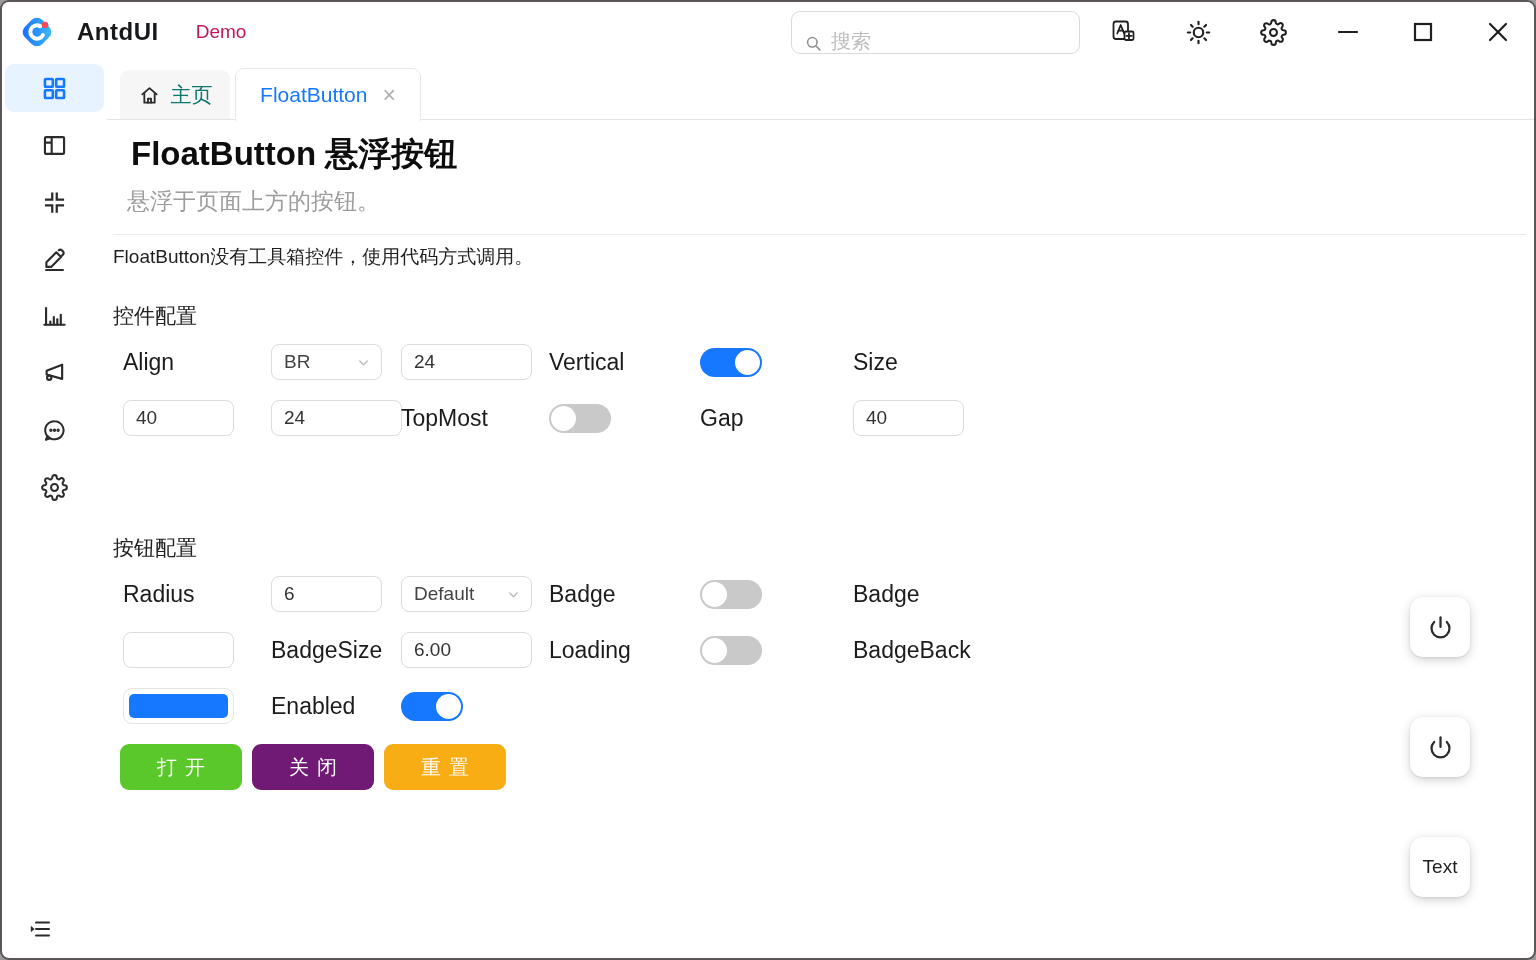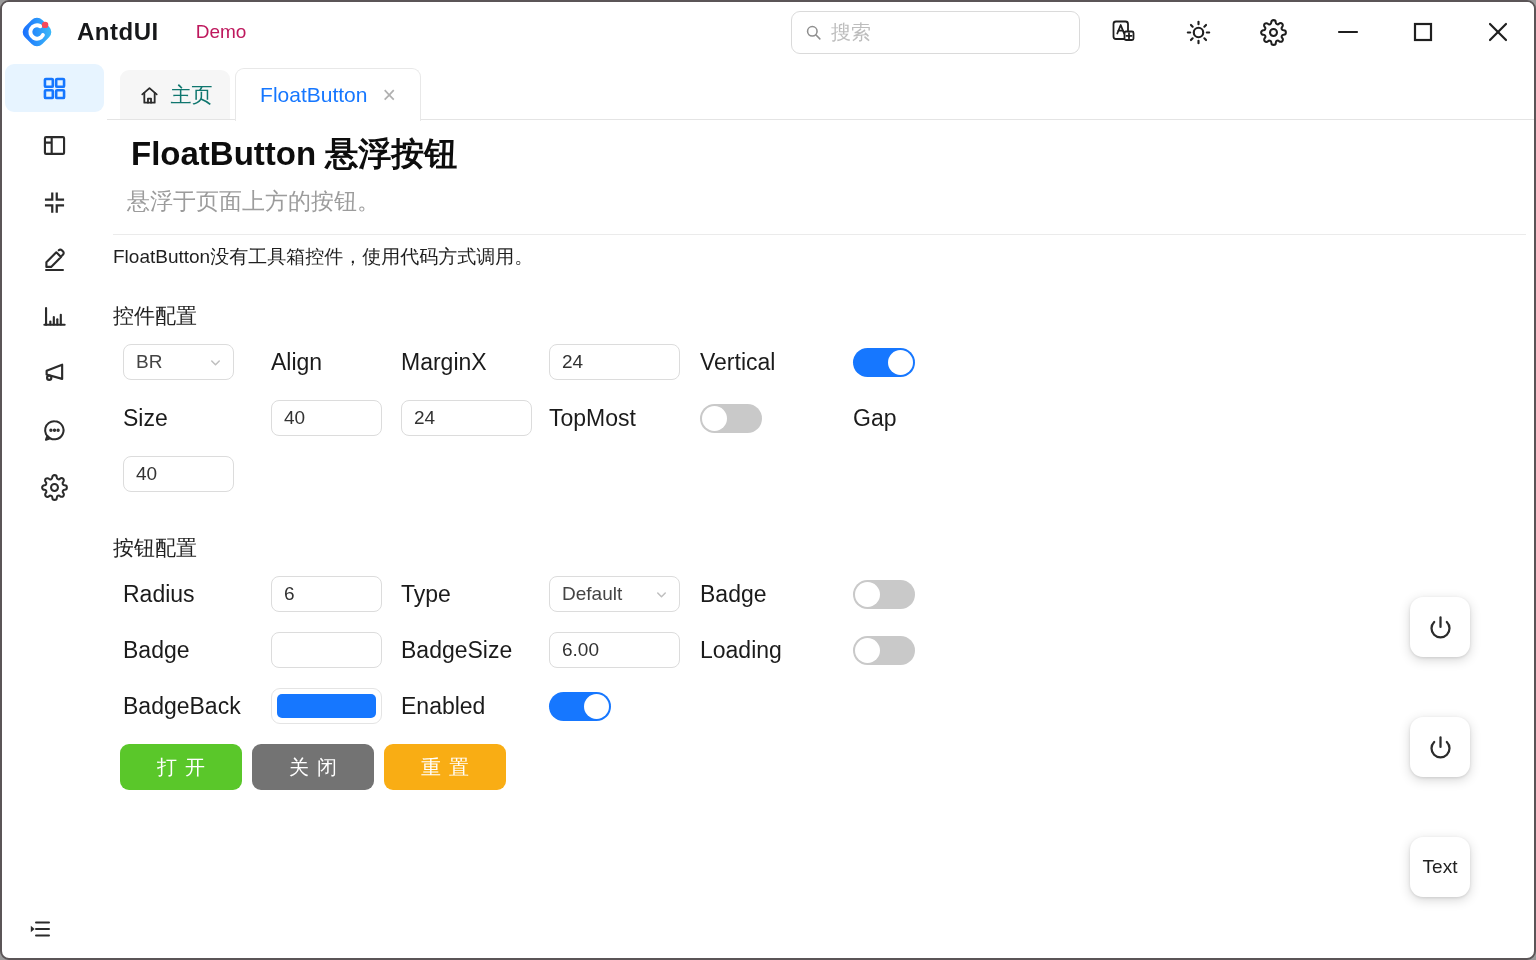--- a/index.html
+++ b/index.html
@@ -16,21 +16,21 @@
   .titlebar{
     height:60px; display:flex; align-items:center;
     padding:0 20px 0 16px; background:#fff;
   }
   .logo{ width:38px; height:38px; margin-right:21px; display:flex; }
   .app-name{ font-size:24px; font-weight:700; color:#17181a; letter-spacing:.5px; }
   .app-sub{ font-size:19px; color:#be185d; margin-left:37px; }
   .search{
     margin-left:auto; width:289px; height:43px;
     border:1.5px solid #dadada; border-radius:9px;
-    display:flex; align-items:center; padding:0 12px; gap:8px;
+    display:flex; align-items:flex-end; padding:0 12px; gap:8px;
     margin-right:27px;
   }
   .search input{
     border:none; outline:none; width:100%; font-size:20px; color:#333;
     font-family:inherit; background:transparent;
   }
   .search input::placeholder{ color:#bdbdbd; }
   .tb-icons{ display:flex; align-items:center; gap:43px; }
   .tb-btn{
     width:32px; height:32px; background:none; border:none; cursor:pointer;
@@ -351,36 +351,33 @@
         <h1 class="page-title">FloatButton 悬浮按钮</h1>
         <p class="page-sub">悬浮于页面上方的按钮。</p>
         <hr class="divider">
         <p class="note">FloatButton没有工具箱控件，使用代码方式调用。</p>
 
         <h2 class="section-h">控件配置</h2>
 
         <div class="cfg-grid">
 
           <div class="cell">
+              <span class="flabel">Align</span>
+            </div>
+          <div class="cell">
             <div class="tselect w111">
               <span class="sel-val">BR</span>
               <span>
                 <svg width="15" height="15" viewBox="0 0 24 24" fill="none" stroke="#bfbfbf" stroke-width="2.4" stroke-linecap="round" stroke-linejoin="round">
                     <polyline points="6 9.5 12 15.5 18 9.5"></polyline>
                   </svg>
               </span>
             </div>
           </div>
           <div class="cell">
-              <span class="flabel">Align</span>
-            </div>
-          <div class="cell">
-              <span class="flabel">MarginX</span>
-            </div>
-          <div class="cell">
               <input class="tinput w131" value="24" style="">
             </div>
           <div class="cell">
               <span class="flabel">Vertical</span>
             </div>
           <div class="cell">
               <button class="toggle on">
                 <span class="knob"></span>
               </button>
             </div>
@@ -417,23 +414,20 @@
 
         <h2 class="section-h">按钮配置</h2>
 
         <div class="cfg-grid">
 
           <div class="cell">
               <span class="flabel">Radius</span>
             </div>
           <div class="cell">
               <input class="tinput w111" value="6" style="">
-            </div>
-          <div class="cell">
-              <span class="flabel">Type</span>
             </div>
           <div class="cell">
             <div class="tselect w131">
               <span class="sel-val">Default</span>
               <span>
                 <svg width="15" height="15" viewBox="0 0 24 24" fill="none" stroke="#bfbfbf" stroke-width="2.4" stroke-linecap="round" stroke-linejoin="round">
                     <polyline points="6 9.5 12 15.5 18 9.5"></polyline>
                   </svg>
               </span>
             </div>
@@ -483,21 +477,21 @@
               <button class="toggle on">
                 <span class="knob"></span>
               </button>
             </div>
           <div class="cell"></div>
             <div class="cell"></div>
         </div>
 
         <div class="actions">
           <button class="action-btn" style="background-color: rgb(90, 199, 42);">打开</button>
-          <button class="action-btn" style="background-color: #737373;">关闭</button>
+          <button class="action-btn" style="background-color: #701a75;">关闭</button>
           <button class="action-btn" style="background-color: rgb(249, 173, 20);">重置</button>
         </div>
       </main>
     </div>
   </div>
 
   <button class="float-btn fb1">
     <span>
       <svg width="27" height="27" viewBox="0 0 24 24" fill="none" stroke="#2b2b2b" stroke-width="2" stroke-linecap="round">
         <path d="M17.6 7.1 a8 8 0 1 1 -11.2 0"></path>

